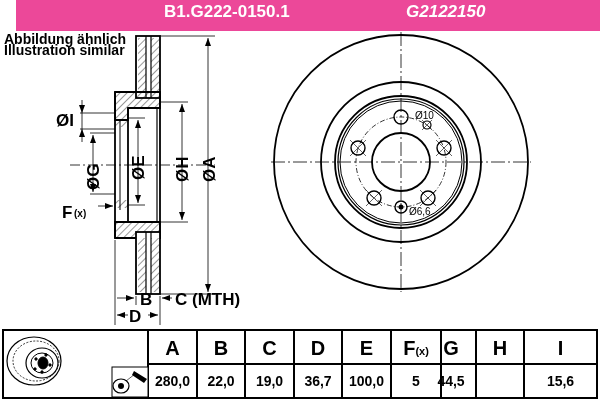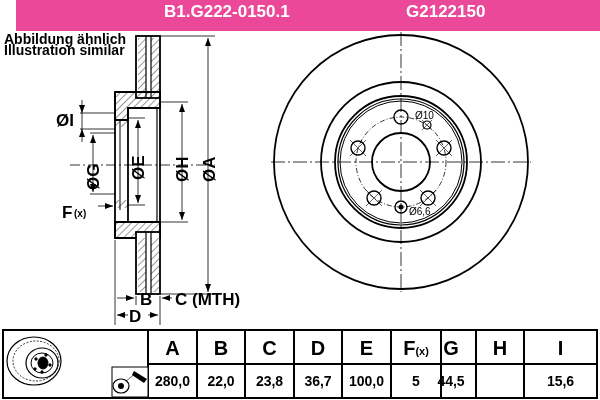--- a/index.html
+++ b/index.html
@@ -1,19 +1,19 @@
 <!DOCTYPE html>
 <html><head>
 <meta charset="utf-8">
 <style>
   * { margin:0; padding:0; box-sizing:border-box; }
   body { width:600px; height:400px; background:#ffffff; position:relative; overflow:hidden; font-family:"Liberation Sans", sans-serif; }
   .header { position:absolute; left:16px; top:0; width:600px; height:31px; background:#ec4899; color:#fff; font-weight:bold; font-size:17px; }
   .header .pn { position:absolute; left:148px; top:2px; letter-spacing:0px; }
-  .header .pn2 { position:absolute; left:390px; top:2px; }
+  .header .pn2 { position:absolute; left:390px; top:2px;font-style:italic; }
   .note { position:absolute; left:4px; top:34px; font-size:14px; font-weight:bold; line-height:11px; color:#000; }
   svg.drawing { position:absolute; left:0; top:0; }
   .tbl { position:absolute; left:2px; top:329px; width:596px; height:70px; border:2px solid #000; }
   .tbl .icon-cell { position:absolute; left:0; top:0; width:145px; height:66px; border-right:2px solid #000; }
   .tbl .col { position:absolute; top:0; height:66px; border-right:2px solid #000; }
   .tbl .col:last-child { border-right:none; }
   .tbl .hd { position:absolute; left:0; top:0; width:100%; height:34px; border-bottom:2px solid #000; font-weight:bold; font-size:20px; text-align:center; line-height:34px; }
   .tbl .hd small { font-size:11px; }
   .tbl .val { position:absolute; left:0; top:34px; width:100%; height:32px; font-weight:bold; font-size:14px; text-align:center; line-height:32px; }
 </style>
@@ -201,21 +201,21 @@
   <div class="col" style="left:145px;width:49px;">
     <div class="hd">A</div>
     <div class="val">280,0</div>
   </div>
   <div class="col" style="left:194px;width:48px;">
     <div class="hd">B</div>
     <div class="val">22,0</div>
   </div>
   <div class="col" style="left:242px;width:49px;">
     <div class="hd">C</div>
-    <div class="val">23,8</div>
+    <div class="val">19,0</div>
   </div>
   <div class="col" style="left:291px;width:48px;">
     <div class="hd">D</div>
     <div class="val">36,7</div>
   </div>
   <div class="col" style="left:339px;width:49px;">
     <div class="hd">E</div>
     <div class="val">100,0</div>
   </div>
   <div class="col" style="left:388px;width:50px;">

